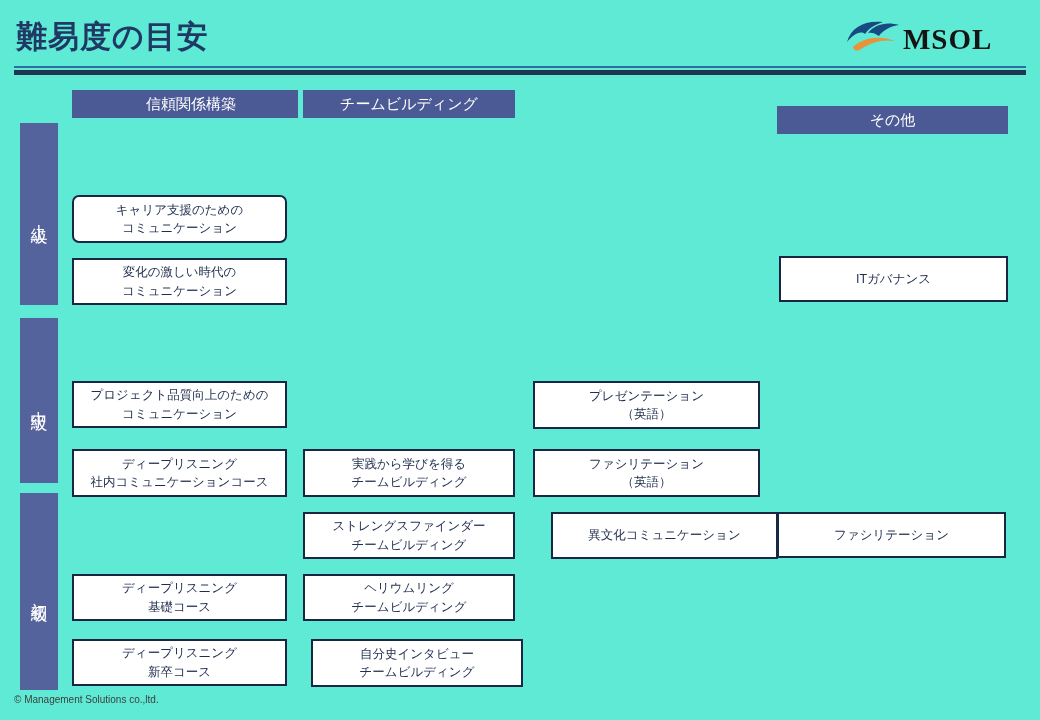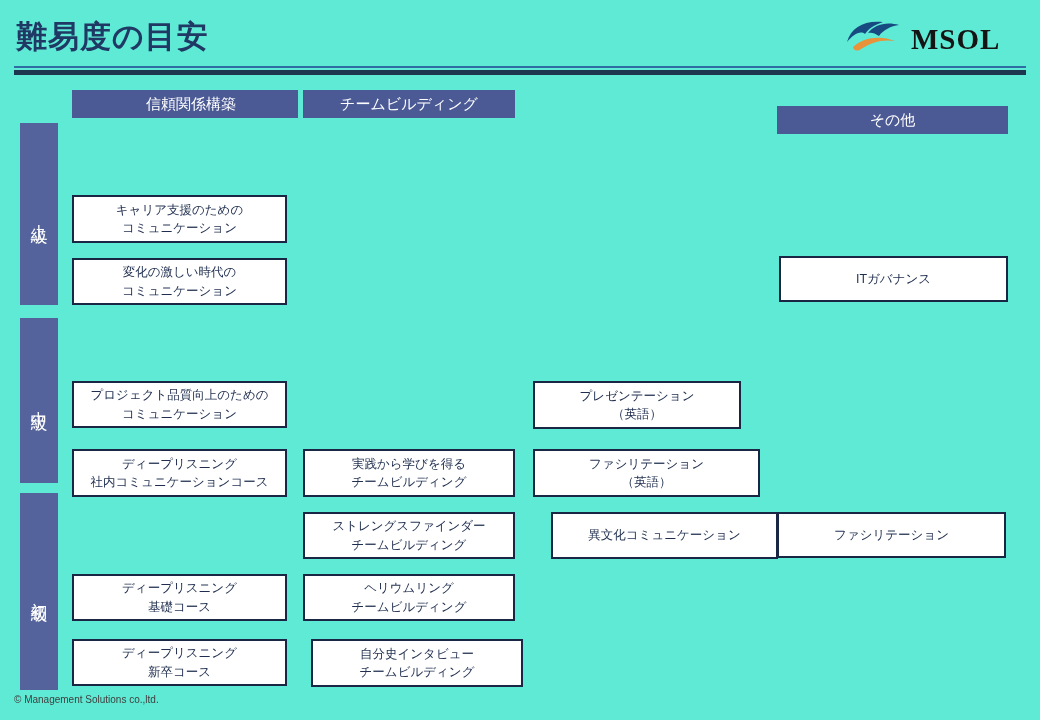--- a/index.html
+++ b/index.html
@@ -9,21 +9,21 @@
   }
   
   .title{
     position:absolute; left:16px; top:16px; font-size:31px; font-weight:bold;
     color:#1f3864; letter-spacing:1px;
   }
   
   .divider-thin{position:absolute; left:14px; width:1012px; top:66px; height:2px; background:#2e6da4;}
   .divider-thick{position:absolute; left:14px; width:1012px; top:70px; height:5px; background:#1d3750;}
   
-  .logo{position:absolute; left:845px; top:18px; display:flex; align-items:center; gap:10px;}
+  .logo{position:absolute; left:845px; top:18px; display:flex; align-items:center; gap:2px;}
   .logo-text{
     font-family:"Liberation Serif","DejaVu Serif",serif; font-weight:bold;
     font-size:29px; color:#141414; letter-spacing:1px;
   }
   
   .colhdr{
     position:absolute; top:90px; height:28px; background:#4b5a95; color:#ffffff;
     display:flex; align-items:center; justify-content:center; font-size:15px;
   }
   .h0{left:72px;  width:214px;padding-left:12px;}
@@ -40,31 +40,31 @@
   .b0{top:123px; height:182px;}
   .b1{top:318px; height:165px;}
   .b2{top:493px; height:197px;}
   
   .course{
     position:absolute; box-sizing:border-box; background:#ffffff;
     border:2.5px solid #1a2744; color:#1f2e4e;
     display:flex; align-items:center; justify-content:center; text-align:center;
     font-size:12.5px; line-height:1.45; white-space:pre-line;
   }
-  .c0 {left:72px;  top:195px; width:215px; height:48px;}
+  .c0 {left:72px;  top:195px; width:215px; height:48px;border-radius:7px;}
   .c1 {left:72px;  top:258px; width:215px; height:47px;}
   .c2 {left:72px;  top:381px; width:215px; height:47px;}
   .c3 {left:72px;  top:449px; width:215px; height:48px;}
   .c4 {left:72px;  top:574px; width:215px; height:47px;}
   .c5 {left:72px;  top:639px; width:215px; height:47px;}
   .c6 {left:303px; top:449px; width:212px; height:48px;}
   .c7 {left:303px; top:512px; width:212px; height:47px;}
   .c8 {left:303px; top:574px; width:212px; height:47px;}
   .c9 {left:303px; top:639px; width:212px; height:48px;margin-left:8px;}
-  .c10{left:533px; top:381px; width:208px; height:48px;}
+  .c10{left:533px; top:381px; width:227px; height:48px;}
   .c11{left:533px; top:449px; width:227px; height:48px;}
   .c12{left:533px; top:512px; width:227px; height:47px;margin-left:18px;}
   .c13{left:779px; top:256px; width:229px; height:46px;text-align:center;}
   .c14{left:777px; top:512px; width:229px; height:46px;}
   
   .footer{position:absolute; left:14px; top:694px; font-size:10px; color:#404040;}
 </style>
 </head>
 <body>
 

